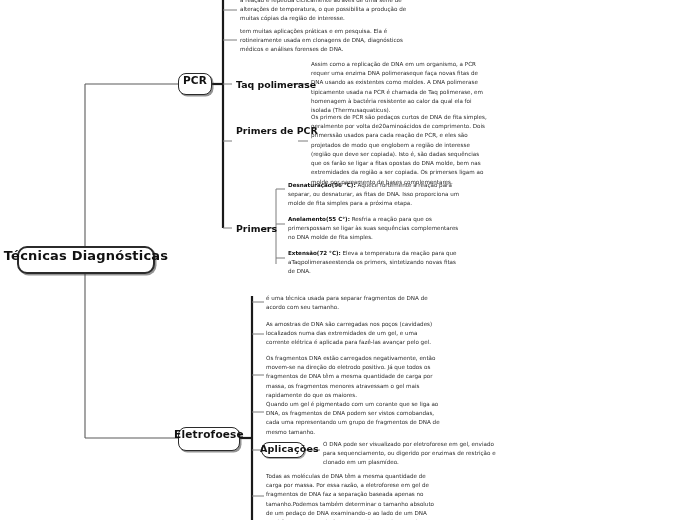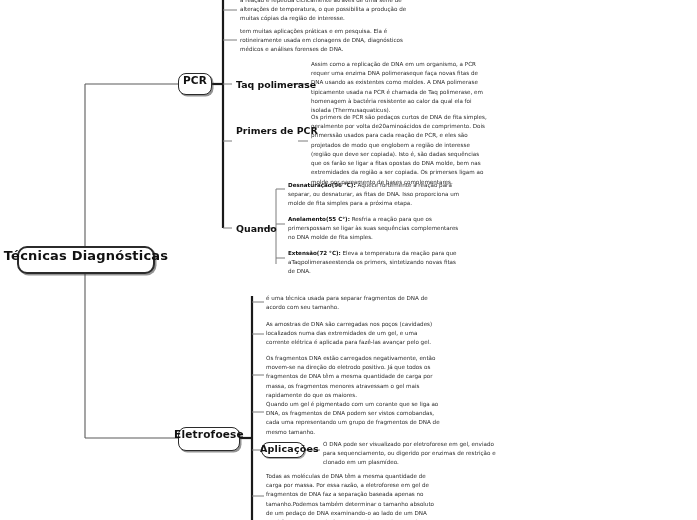--- a/index.html
+++ b/index.html
@@ -141,21 +141,21 @@
   <div class="leaf" style="left:240px; top:27px; width:172px;">tem muitas aplicações práticas e em pesquisa. Ela é rotineiramente usada em clonagens de DNA, diagnósticos médicos e análises forenses de DNA.</div>
 
   <div class="labelnode" style="left:236px; top:80px;">Taq polimerase</div>
 
   <div class="leaf" style="left:311px; top:60px; width:180px;">Assim como a replicação de DNA em um organismo, a PCR requer uma enzima DNA polimeraseque faça novas fitas de DNA usando as existentes como moldes. A DNA polimerase tipicamente usada na PCR é chamada de Taq polimerase, em homenagem à bactéria resistente ao calor da qual ela foi isolada (Thermusaquaticus).</div>
 
   <div class="labelnode" style="left:236px; top:126px;">Primers de PCR</div>
 
   <div class="leaf" style="left:311px; top:113px; width:180px;">Os primers de PCR são pedaços curtos de DNA de fita simples, geralmente por volta de20aminoácidos de comprimento. Dois primerssão usados para cada reação de PCR, e eles são projetados de modo que englobem a região de interesse (região que deve ser copiada). Isto é, são dadas sequências que os farão se ligar a fitas opostas do DNA molde, bem nas extremidades da região a ser copiada. Os primerses ligam ao molde por pareamento de bases complementares.</div>
 
-  <div class="labelnode" style="left:236px; top:224px;">Quando</div>
+  <div class="labelnode" style="left:236px; top:224px;">Primers</div>
 
   <div class="leaf" style="left:288px; top:181px; width:176px;">
     <b>Desnaturação(96 °C):</b><span> Aquece fortemente a reação para separar, ou desnaturar, as fitas de DNA. Isso proporciona um molde de fita simples para a próxima etapa.</span>
   </div>
 
   <div class="leaf" style="left:288px; top:215px; width:176px;">
     <b>Anelamento(55 C°):</b><span> Resfria a reação para que os primerspossam se ligar às suas sequências complementares no DNA molde de fita simples.</span>
   </div>
 
   <div class="leaf" style="left:288px; top:249px; width:176px;">

